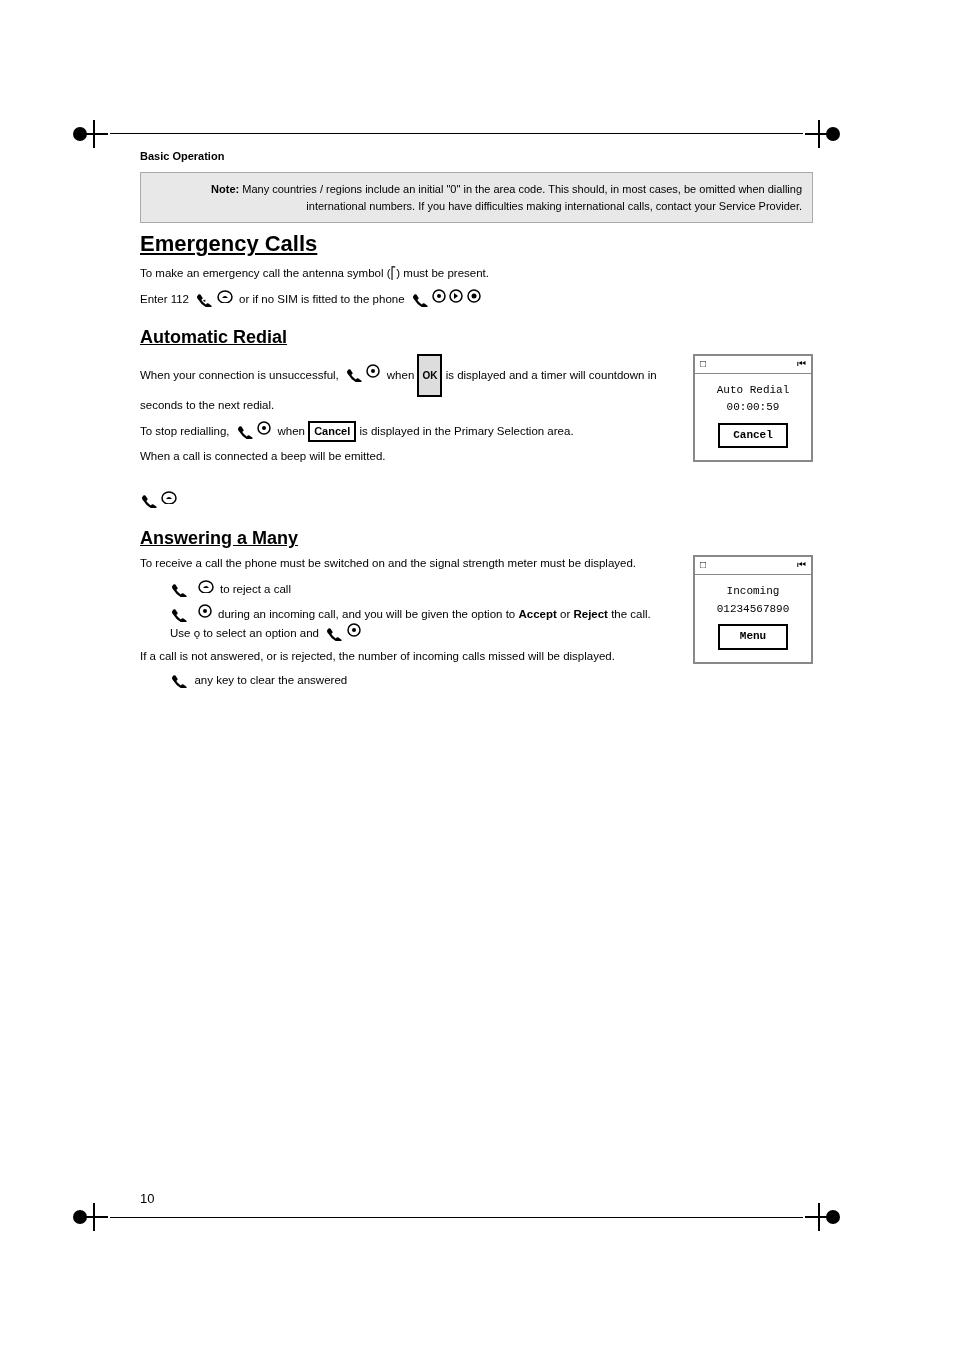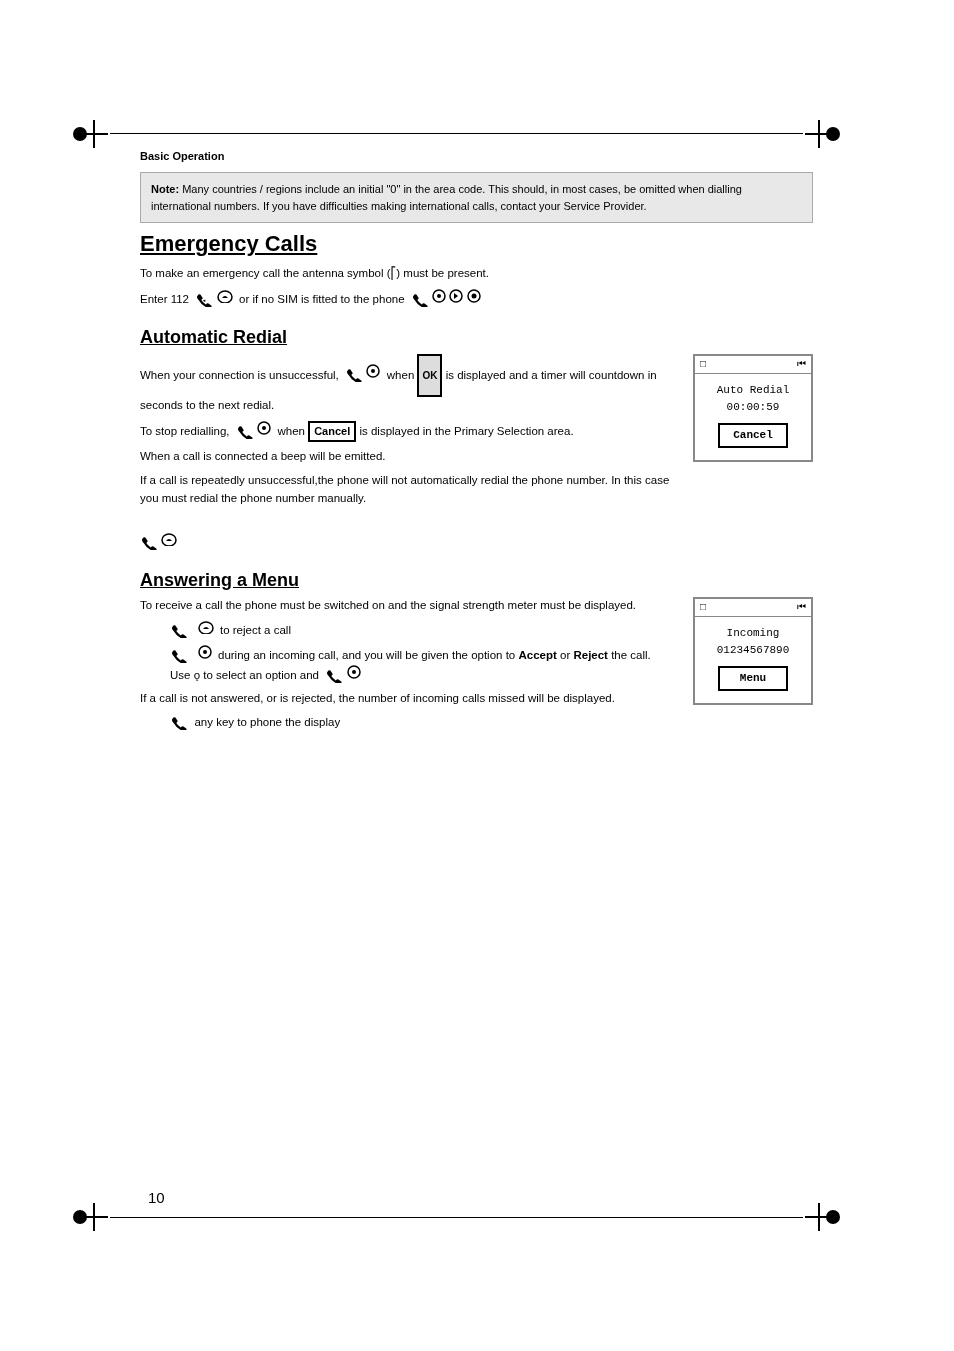--- a/index.html
+++ b/index.html
@@ -95,20 +95,21 @@
       font-weight: bold;
       margin-bottom: 10px;
     }
 
     .note-box {
       border: 1px solid #aaa;
       background: #e8e8e8;
       padding: 8px 10px;
       font-size: 11px;
       line-height: 1.5;
+      text-align: right;
     }
 
     .note-box .note-title {
       font-weight: bold;
     }
 
     h2 {
       font-size: 22px;
       font-weight: bold;
       text-decoration: underline;
@@ -184,22 +185,22 @@
     .indent-para {
       padding-left: 30px;
       margin-bottom: 5px;
       font-size: 11.5px;
       line-height: 1.55;
     }
 
     .page-number {
       position: absolute;
       bottom: 145px;
-      left: 148px;
-      font-size: 15px;
+      left: 140px;
+      font-size: 13px;
     }
 
     strong { font-weight: bold; }
 
     
     .btn-bold {
       display: inline-block;
       border: 2px solid #000;
       padding: 0px 4px;
       font-weight: bold;
@@ -310,21 +311,20 @@
             <svg class="phone-icon-svg" viewBox="0 0 20 14">
               <path d="M3,2 Q4,0 6,1 L8,4 Q9,5 8,6 L7,7 Q9,10 12,12 L13,11 Q14,10 15,11 L18,13 Q19,14 18,15 Q17,17 15,16 Q8,14 4,7 Q1,4 3,2 Z" fill="#000"></path>
             </svg>
             <svg width="14" height="14" viewBox="0 0 14 14">
               <circle cx="7" cy="7" r="6" fill="none" stroke="#000" stroke-width="1.5"></circle>
               <circle cx="7" cy="7" r="2" fill="#000"></circle>
             </svg>
             &nbsp;when <span class="btn-bold">Cancel</span> is displayed in the Primary Selection area.
           </p>
           <p>When a call is connected a beep will be emitted.</p>
-          <p>If a call is repeatedly unsuccessful,the phone  will not automatically redial the phone number. In this case you must redial the phone number manually.</p>
         </div>
 
         <div class="phone-screen">
           <div class="phone-screen-topbar">
             <span>□</span>
             <span>⏮</span>
           </div>
           <div class="phone-screen-body">
             <div>Auto Redial</div>
             <div>00:00:59</div>
@@ -340,21 +340,21 @@
           <path d="M3,2 Q4,0 6,1 L8,4 Q9,5 8,6 L7,7 Q9,10 12,12 L13,11 Q14,10 15,11 L18,13 Q19,14 18,15 Q17,17 15,16 Q8,14 4,7 Q1,4 3,2 Z" fill="#000"></path>
         </svg>
         <svg width="16" height="14" viewBox="0 0 16 14">
           <ellipse cx="8" cy="8" rx="7" ry="6" fill="none" stroke="#000" stroke-width="1.5"></ellipse>
           <path d="M5,9 Q8,5 11,9" fill="#000"></path>
         </svg>
       </p>
     </div>
 
     <div class="section">
-      <h3>Answering a Menu</h3>
+      <h3>Answering a Many</h3>
 
       <div class="two-col">
         <div class="left-text">
           <p>To receive a call the phone must be switched on and the signal strength meter must be displayed.</p>
 
 
           <div class="indent-para">
             <svg class="phone-icon-svg" viewBox="0 0 20 14">
               <path d="M3,2 Q4,0 6,1 L8,4 Q9,5 8,6 L7,7 Q9,10 12,12 L13,11 Q14,10 15,11 L18,13 Q19,14 18,15 Q17,17 15,16 Q8,14 4,7 Q1,4 3,2 Z" fill="#000"></path>
             </svg>
@@ -384,21 +384,21 @@
               <circle cx="7" cy="7" r="2" fill="#000"></circle>
             </svg>
           </div>
 
           <p>If a call is not answered, or is rejected, the number of incoming calls missed will be displayed.</p>
 
           <div class="indent-para">
             <svg class="phone-icon-svg" viewBox="0 0 20 14">
               <path d="M3,2 Q4,0 6,1 L8,4 Q9,5 8,6 L7,7 Q9,10 12,12 L13,11 Q14,10 15,11 L18,13 Q19,14 18,15 Q17,17 15,16 Q8,14 4,7 Q1,4 3,2 Z" fill="#000"></path>
             </svg>
-            &nbsp;<span>any key to phone the display</span>
+            &nbsp;<span>any key to clear the answered</span>
           </div>
         </div>
 
         <div class="phone-screen">
           <div class="phone-screen-topbar">
             <span>□</span>
             <span>⏮</span>
           </div>
           <div class="phone-screen-body">
             <div>Incoming</div>

